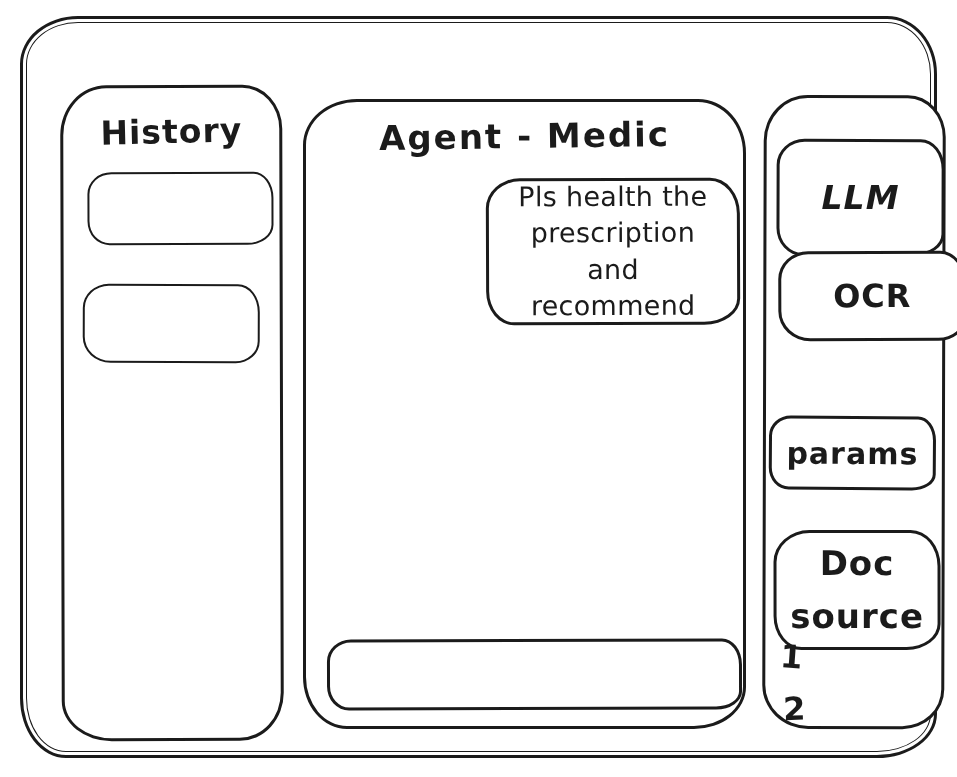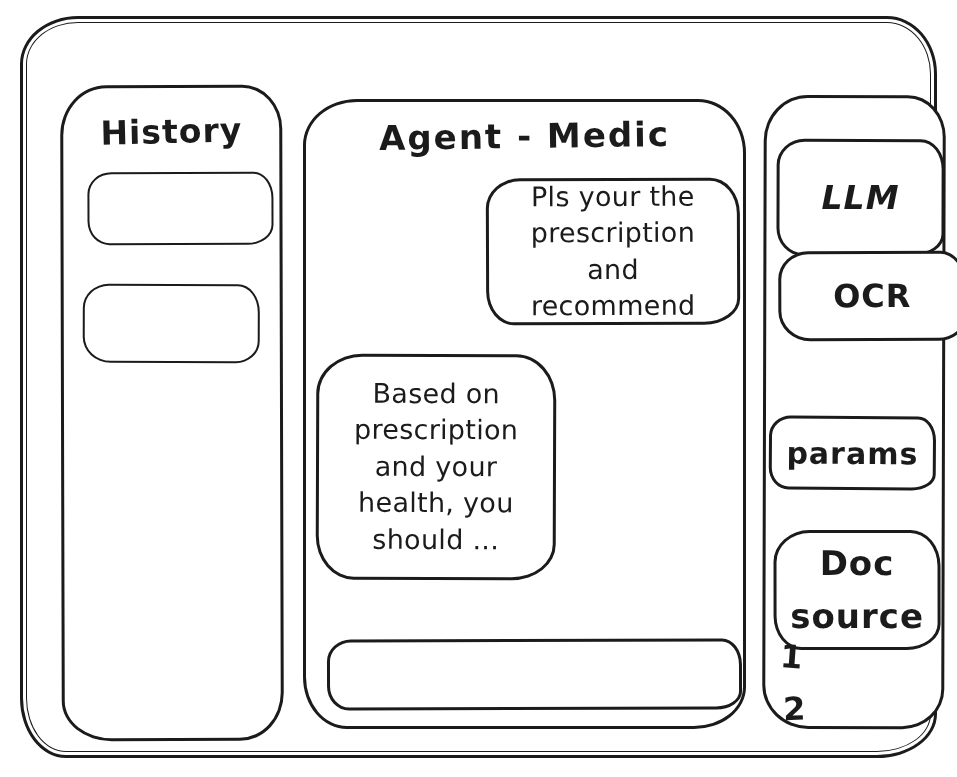--- a/index.html
+++ b/index.html
@@ -183,26 +183,23 @@
     <div class="sk panel-history">
       <div class="history-title">History</div>
       <div class="history-item one"></div>
       <div class="history-item two"></div>
     </div>
 
     <div class="sk panel-chat">
       <div class="chat-title">Agent - Medic</div>
 
       <div class="bubble user">
-        <span>Pls your the prescription and recommend</span>
+        <span>Pls health the prescription and recommend</span>
       </div>
 
-      <div class="bubble agent">
-        <span>Based on prescription and your health, you should ...</span>
-      </div>
 
       <input class="chat-input" type="text" placeholder="" style="">
     </div>
 
     <div class="sk panel-tools">
       <div class="tool-btn llm">LLM</div>
       <div class="tool-btn ocr">OCR</div>
       <div class="tool-btn params">params</div>
       <div class="tool-btn docsource">Doc source</div>
       <div class="annot a1">1</div>

